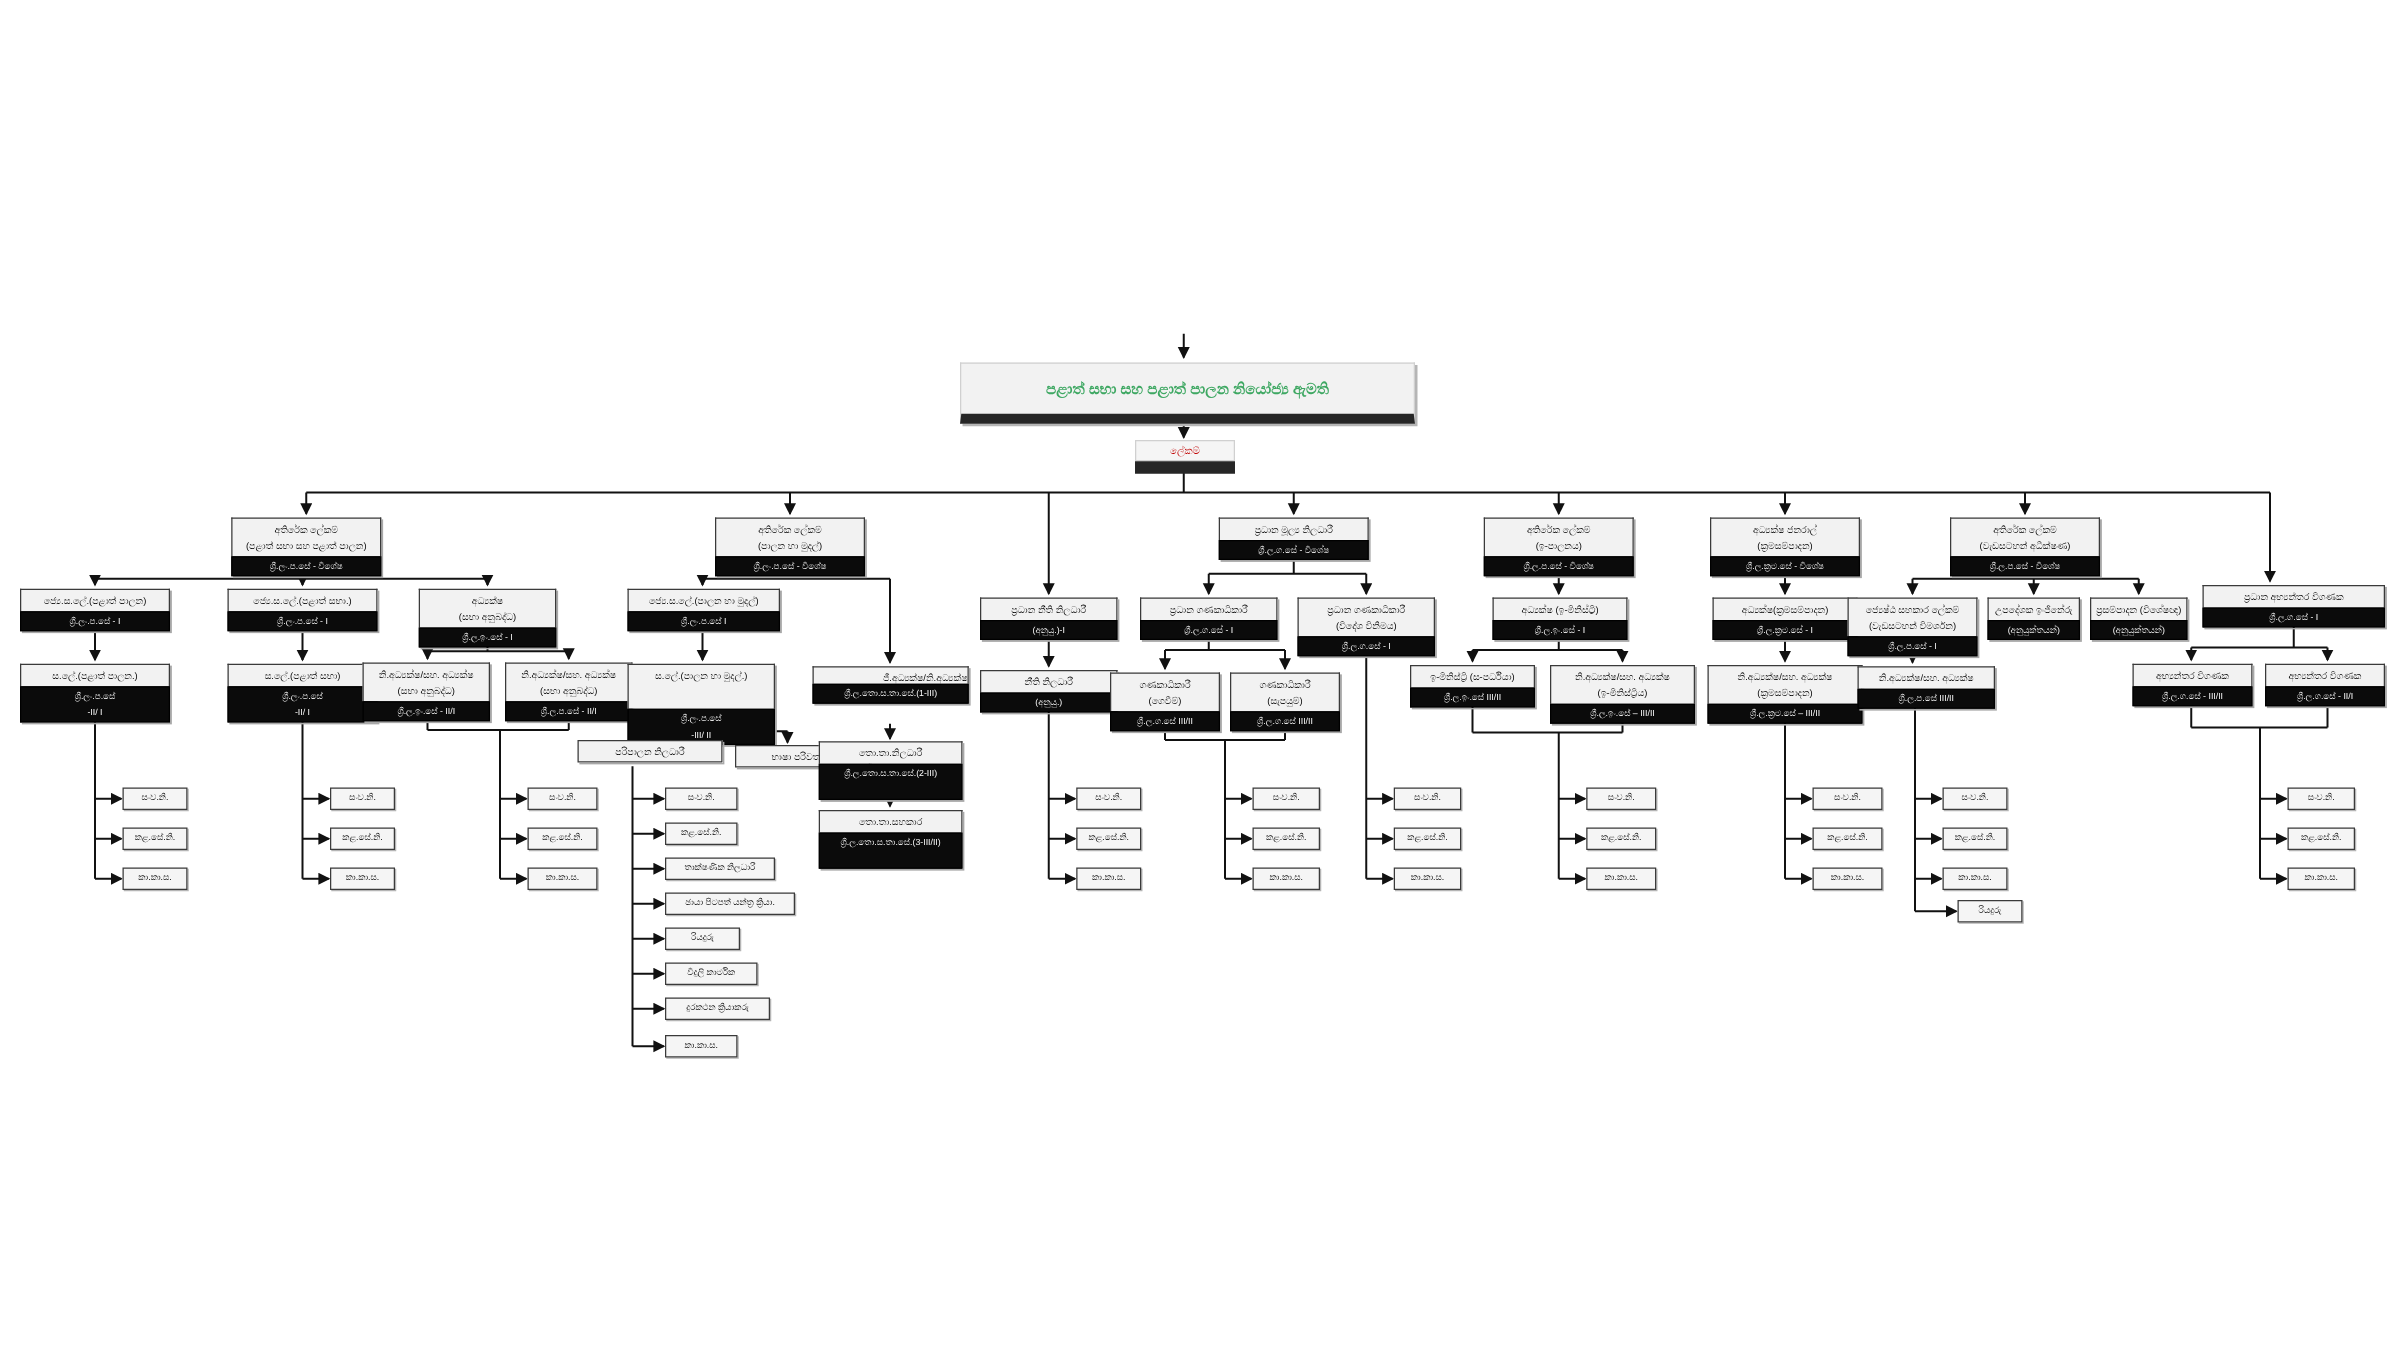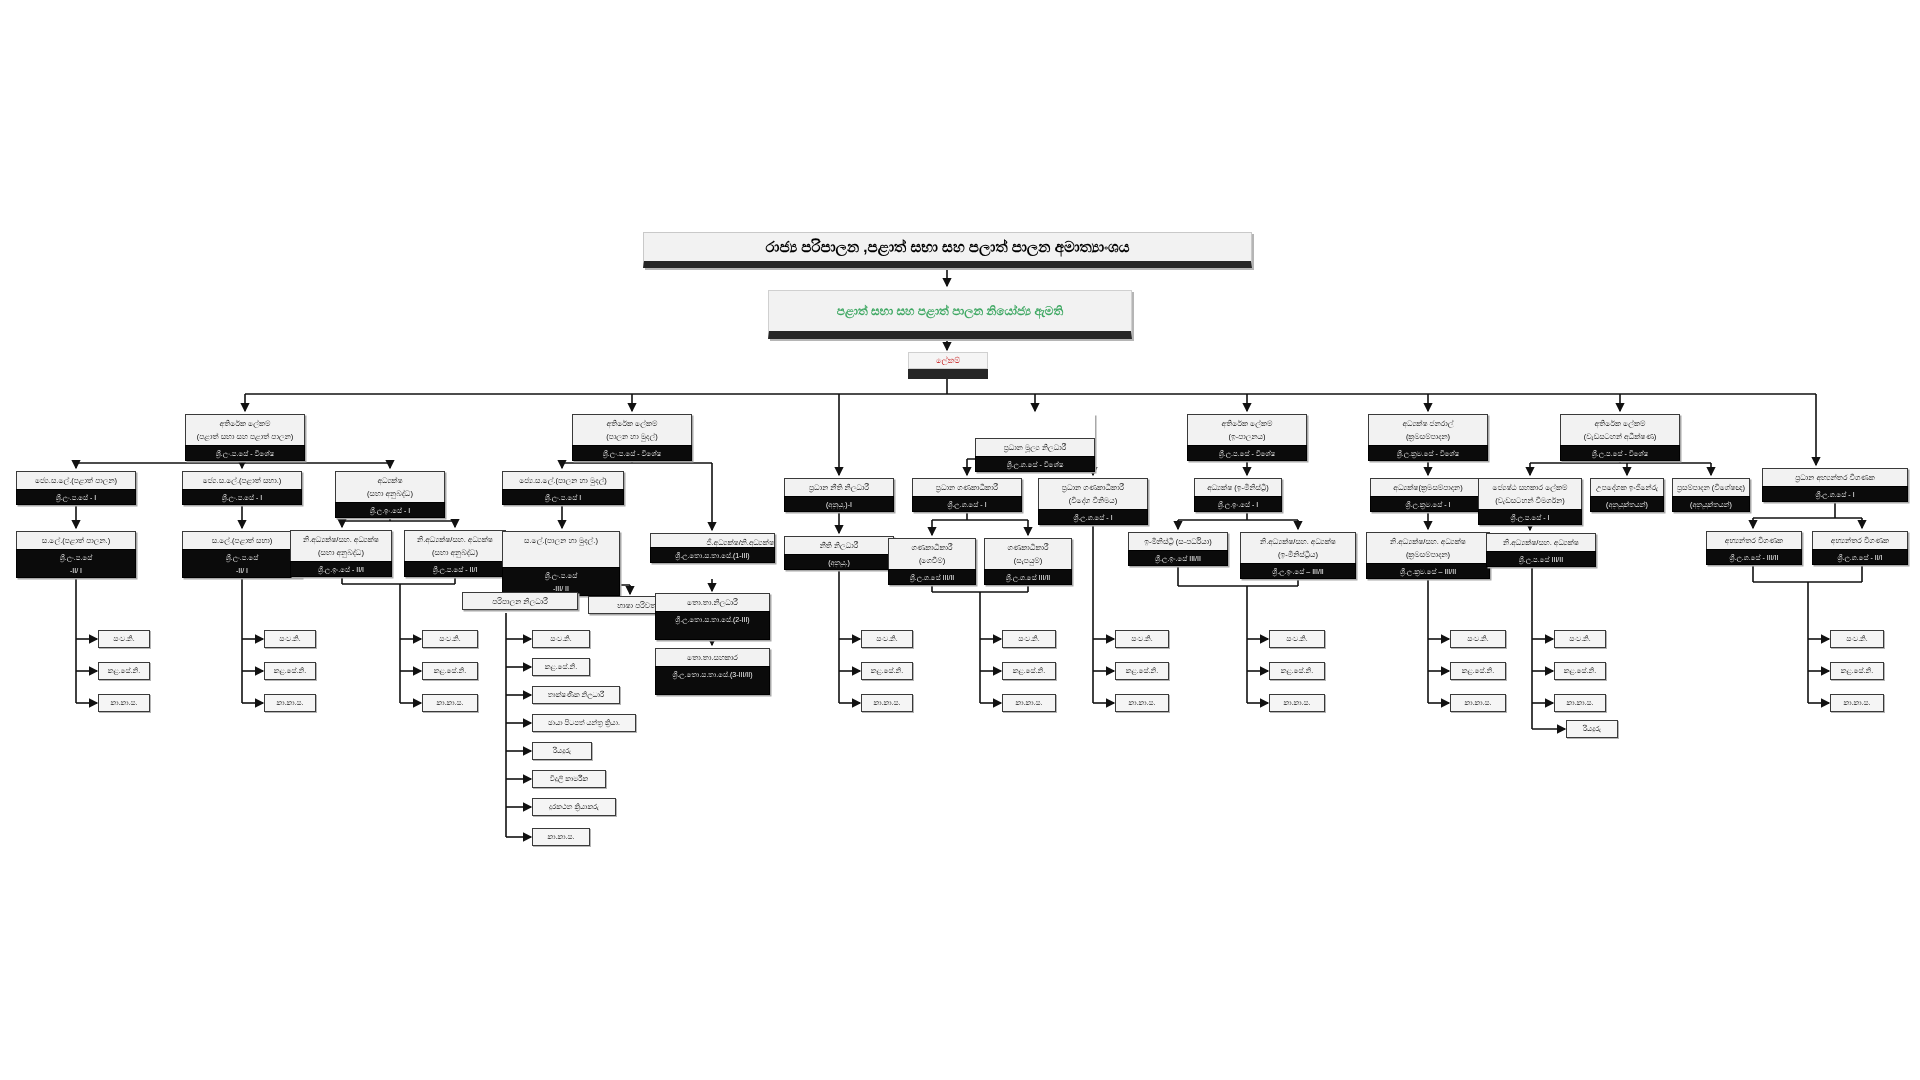--- a/index.html
+++ b/index.html
@@ -158,23 +158,20 @@
       <polyline points="1532,639 1553,639" fill="none" stroke="#111111" stroke-width="1.6" marker-end="url(#arw)"></polyline>
       <polyline points="1532,671 1553,671" fill="none" stroke="#111111" stroke-width="1.6" marker-end="url(#arw)"></polyline>
       <polyline points="1532,703 1553,703" fill="none" stroke="#111111" stroke-width="1.6" marker-end="url(#arw)"></polyline>
       <polyline points="1532,729 1565,729" fill="none" stroke="#111111" stroke-width="1.6" marker-end="url(#arw)"></polyline>
       <polyline points="1808,582 1808,703" fill="none" stroke="#111111" stroke-width="1.6"></polyline>
       <polyline points="1808,639 1829,639" fill="none" stroke="#111111" stroke-width="1.6" marker-end="url(#arw)"></polyline>
       <polyline points="1808,671 1829,671" fill="none" stroke="#111111" stroke-width="1.6" marker-end="url(#arw)"></polyline>
       <polyline points="1808,703 1829,703" fill="none" stroke="#111111" stroke-width="1.6" marker-end="url(#arw)"></polyline>
     </svg>
 
-  <div class="titlebox">
-    <span>රාජ්‍ය පරිපාලන ,පළාත් සභා සහ පලාත් පාලන අමාත්‍යාංශය</span>
-  </div>
 
   <div class="deputybox" style="color: rgb(63, 168, 99);">
     <span>පළාත් සභා සහ පළාත් පාලන නියෝජ්‍ය ඇමති</span>
   </div>
 
   <div class="secbox">
     <div class="sec-label" style="color: rgb(192, 0, 0);">ලේකම්</div>
     <div class="sec-bar"></div>
   </div>
 <div class="node" style="left: 185px; top: 414px; width: 120px;">
@@ -320,21 +317,21 @@
     </div>
     <div class="node" style="left: 784px; top: 536px; width: 110px;">
       <div class="nw" style="height: 18px;">
         <div>නීති නිලධාරී</div>
       </div>
       <div class="nb" style="height: 16px;">
         <div>(අනුයු.)</div>
       </div>
     </div>
     <div class="node" style="left: 975px; top: 414px; width: 120px;">
-      <div class="nw" style="height: 18px; margin-top: 24px;">
+      <div class="nw" style="height: 18px;">
         <div>ප්‍රධාන මූල්‍ය නිලධාරී</div>
       </div>
       <div class="nb" style="height: 16px;">
         <div>ශ්‍රී.ල.ග.සේ - විශේෂ</div>
       </div>
     </div>
     <div class="node" style="left: 912px; top: 478px; width: 110px;">
       <div class="nw" style="height: 18px;">
         <div>ප්‍රධාන ගණකාධිකාරී</div>
       </div>
@@ -371,21 +368,21 @@
     </div>
     <div class="node" style="left: 1187px; top: 414px; width: 120px;">
       <div class="nw" style="height: 31px;">
         <div>අතිරේක ලේකම්</div>
         <div>(ඉ-පාලනය)</div>
       </div>
       <div class="nb" style="height: 16px;">
         <div>ශ්‍රී.ල.ප.සේ - විශේෂ</div>
       </div>
     </div>
-    <div class="node" style="left: 1194px; top: 478px; width: 88px;">
+    <div class="node" style="left: 1194px; top: 478px; width: 108px;">
       <div class="nw" style="height: 18px;">
         <div>අධ්‍යක්ෂ (ඉ-මිනිස්ට්‍රි)</div>
       </div>
       <div class="nb" style="height: 16px;">
         <div>ශ්‍රී.ල.ඉං.සේ - I</div>
       </div>
     </div>
     <div class="node" style="left: 1128px; top: 532px; width: 100px;">
       <div class="nw" style="height: 18px;">
         <div>ඉ-මිනිස්ට්‍රි (ස-පර්ධියා)</div>

